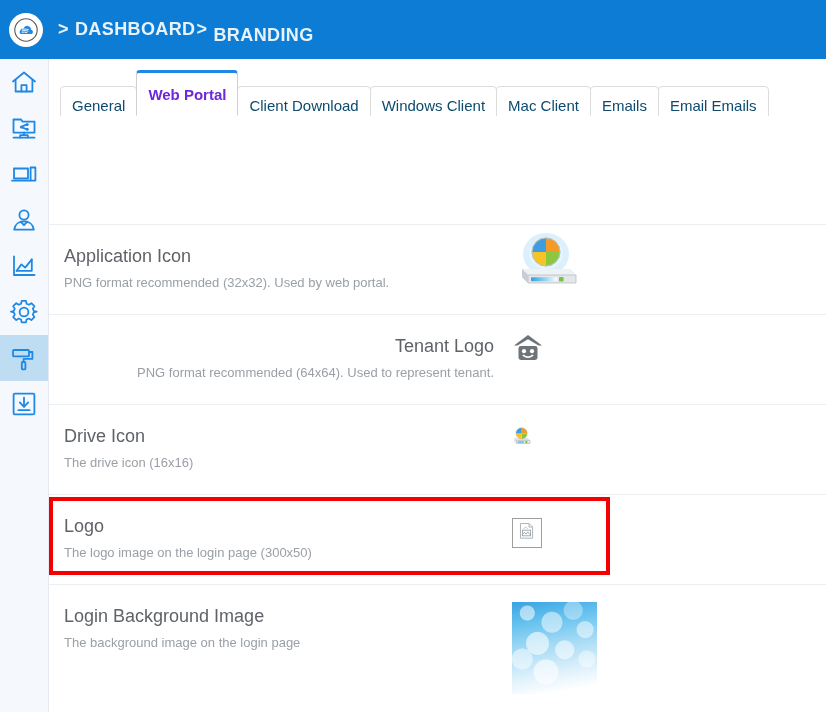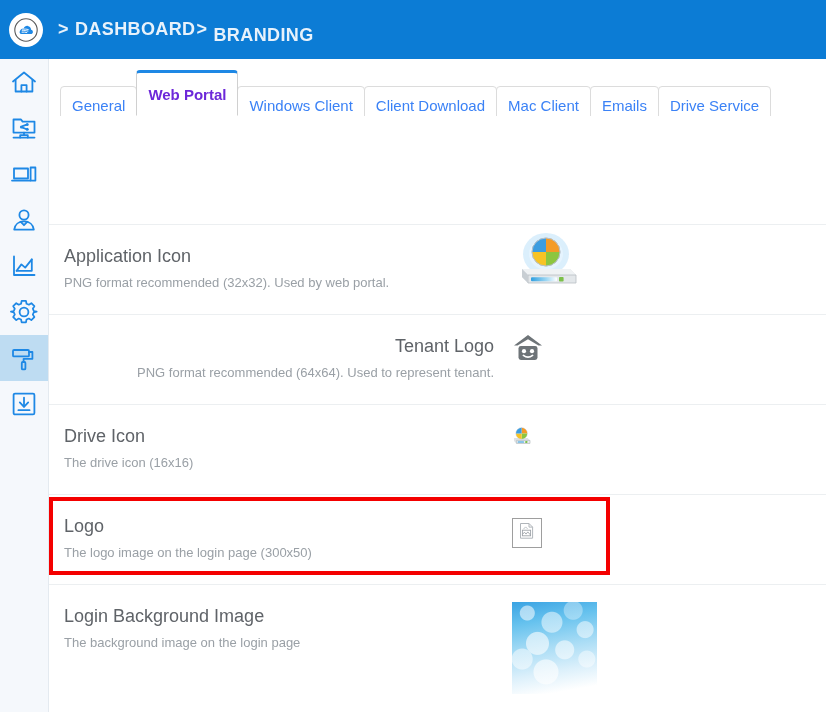--- a/index.html
+++ b/index.html
@@ -86,21 +86,21 @@
     display: flex;
     align-items: flex-end;
   }
   .tab {
     height: 38px;
     padding: 0 11px;
     display: flex;
     align-items: center;
     justify-content: center;
     font-size: 15px;
-    color: #3b82f6;
+    color: #0c4a6e;
     background: #ffffff;
     border: 1px solid #dcdcdc;
     border-bottom: 1px solid #dcdcdc;
     border-radius: 4px 4px 0 0;
     margin-right: -1px;
     white-space: nowrap;
     box-sizing: border-box;
     position: relative;
     top: 8px;
   }
@@ -312,33 +312,33 @@
 
 <div class="tabbar">
   <div class="tabs">
     <div class="tab">
       <span>General</span>
     </div>
     <div class="tab active">
       <span>Web Portal</span>
     </div>
     <div class="tab">
+      <span>Client Download</span>
+    </div>
+    <div class="tab">
       <span>Windows Client</span>
     </div>
     <div class="tab">
-      <span>Client Download</span>
-    </div>
-    <div class="tab">
       <span>Mac Client</span>
     </div>
     <div class="tab">
       <span>Emails</span>
     </div>
     <div class="tab">
-      <span>Drive Service</span>
+      <span>Email Emails</span>
     </div>
   </div>
   <div class="tabbar-underline"></div>
 </div>
 
 <div class="content">
 
   <div class="row" style="top:107px; height:90px;">
     <div class="row-text">
       <div class="row-title">Application Icon</div>

